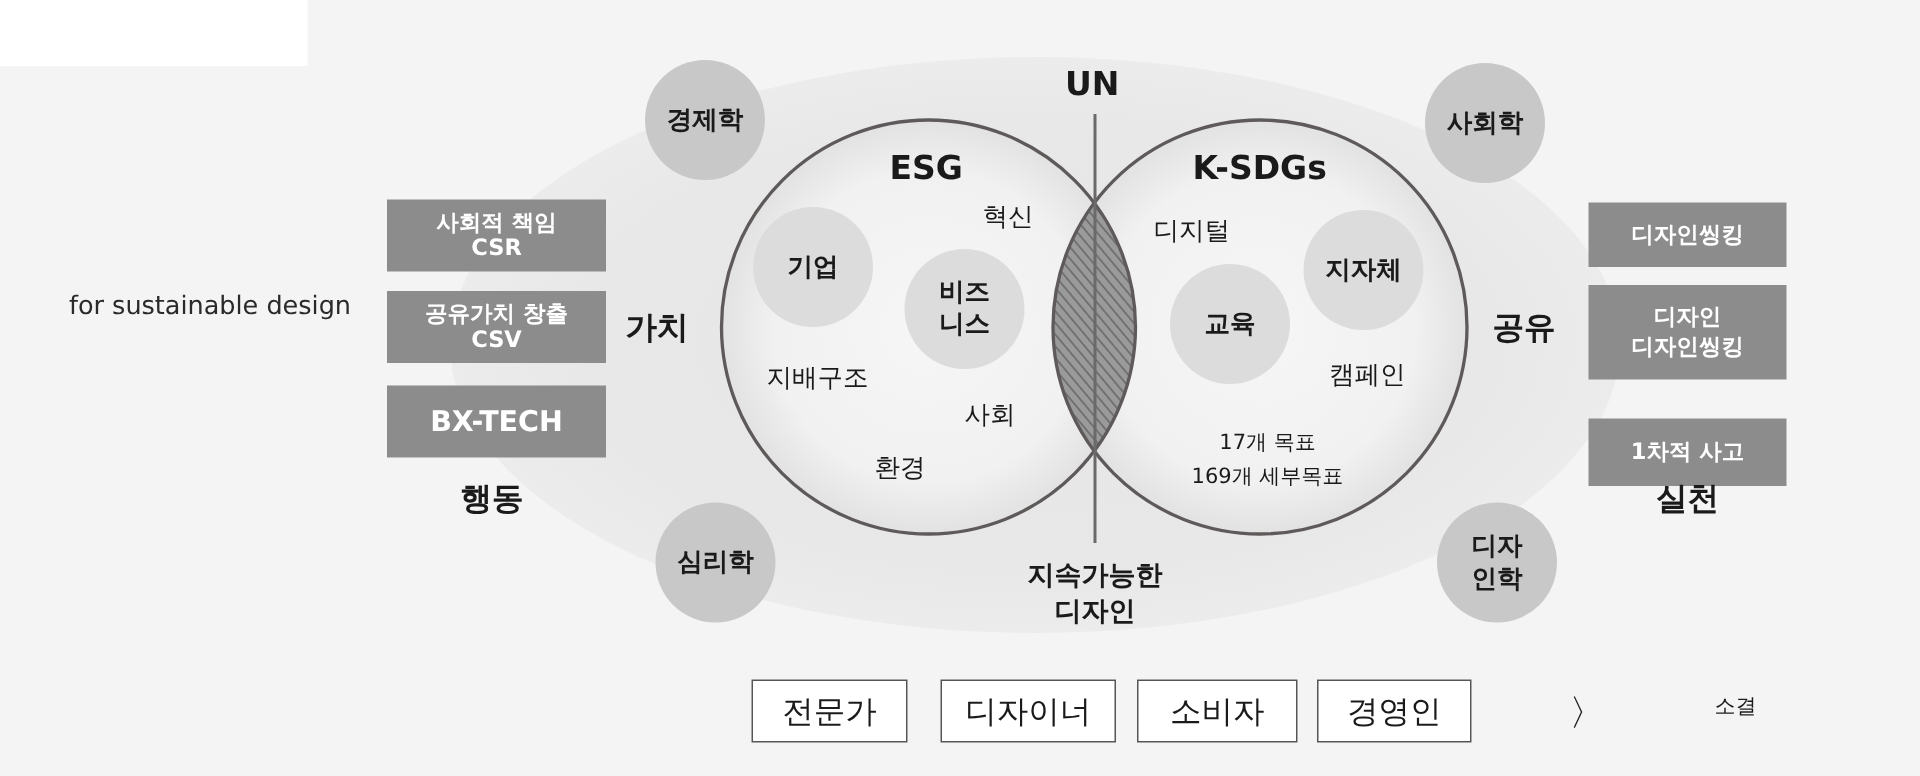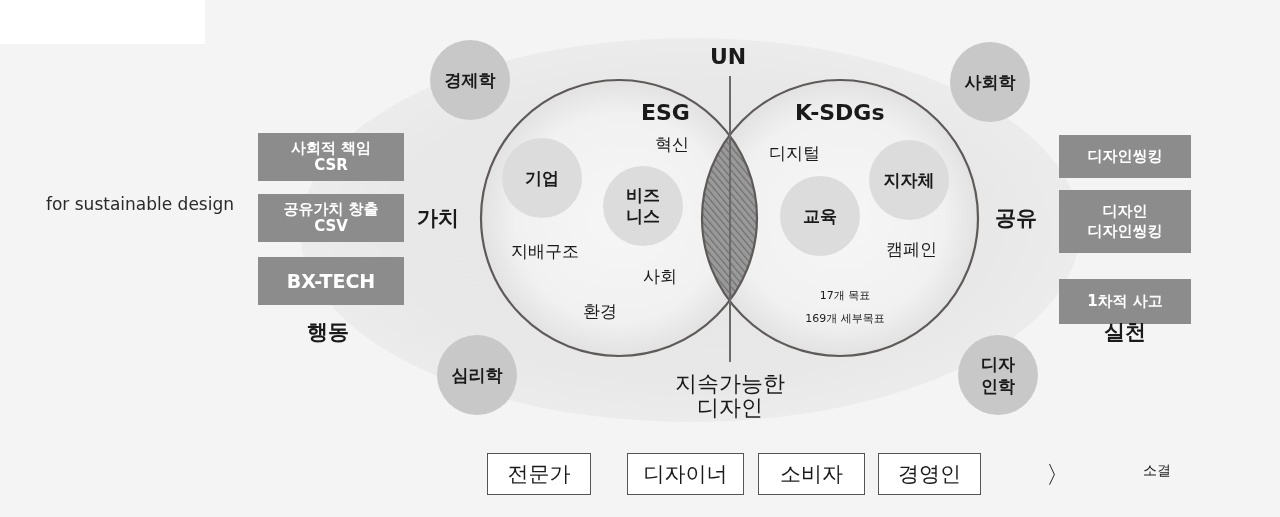--- a/index.html
+++ b/index.html
@@ -119,26 +119,26 @@
 </div>
 <div class="bubble" style="left:950px; top:42px; width:80px; height:80px;">
   <span>사회학</span>
 </div>
 <div class="bubble" style="left:958px; top:335px; width:80px; height:80px; flex-direction:column;">
   <span>디자</span>
   <span>인학</span>
 </div>
 
 <div class="title-big" style="left:710px; top:44px;">UN</div>
-<div class="abs center-text" style="left:670px; top:372px; width:120px; font-weight:normal; font-size:22px; line-height:24px;">
+<div class="abs center-text" style="left:670px; top:372px; width:120px; font-weight:bold; font-size:18px; line-height:24px;">
   <div>지속가능한</div>
   <div>디자인</div>
 </div>
 
-<div class="title-big" style="left:593px; top:100px;margin-left:48px;">ESG</div>
+<div class="title-big" style="left:593px; top:100px;">ESG</div>
 <div class="inner-bubble" style="left:502px; top:138px; width:80px; height:80px;">
   <span>기업</span>
 </div>
 <div class="inner-bubble" style="left:603px; top:166px; width:80px; height:80px; flex-direction:column;">
   <span>비즈</span>
   <span>니스</span>
 </div>
 <div class="word" style="left:655px; top:133px;">혁신</div>
 <div class="word" style="left:511px; top:240px;">지배구조</div>
 <div class="word" style="left:643px; top:265px;">사회</div>
@@ -146,26 +146,26 @@
 
 <div class="title-big" style="left:795px; top:100px;">K-SDGs</div>
 <div class="word" style="left:769px; top:142px;">디지털</div>
 <div class="inner-bubble" style="left:869px; top:140px; width:80px; height:80px;">
   <span>지자체</span>
 </div>
 <div class="inner-bubble" style="left:780px; top:176px; width:80px; height:80px;">
   <span>교육</span>
 </div>
 <div class="word" style="left:886px; top:238px;">캠페인</div>
-<div class="abs center-text" style="left:760px; top:284px; width:170px; font-size:11px; line-height:23px;">
+<div class="abs center-text" style="left:760px; top:284px; width:170px; font-size:14px; line-height:23px;">
   <div>17개 목표</div>
   <div>169개 세부목표</div>
 </div>
 
-<div class="role-btn" style="left:487px; width:104px;">
+<div class="role-btn" style="left:501px; width:104px;">
   <span>전문가</span>
 </div>
 <div class="role-btn" style="left:627px; width:117px;">
   <span>디자이너</span>
 </div>
 <div class="role-btn" style="left:758px; width:107px;">
   <span>소비자</span>
 </div>
 <div class="role-btn" style="left:878px; width:103px;">
   <span>경영인</span>

